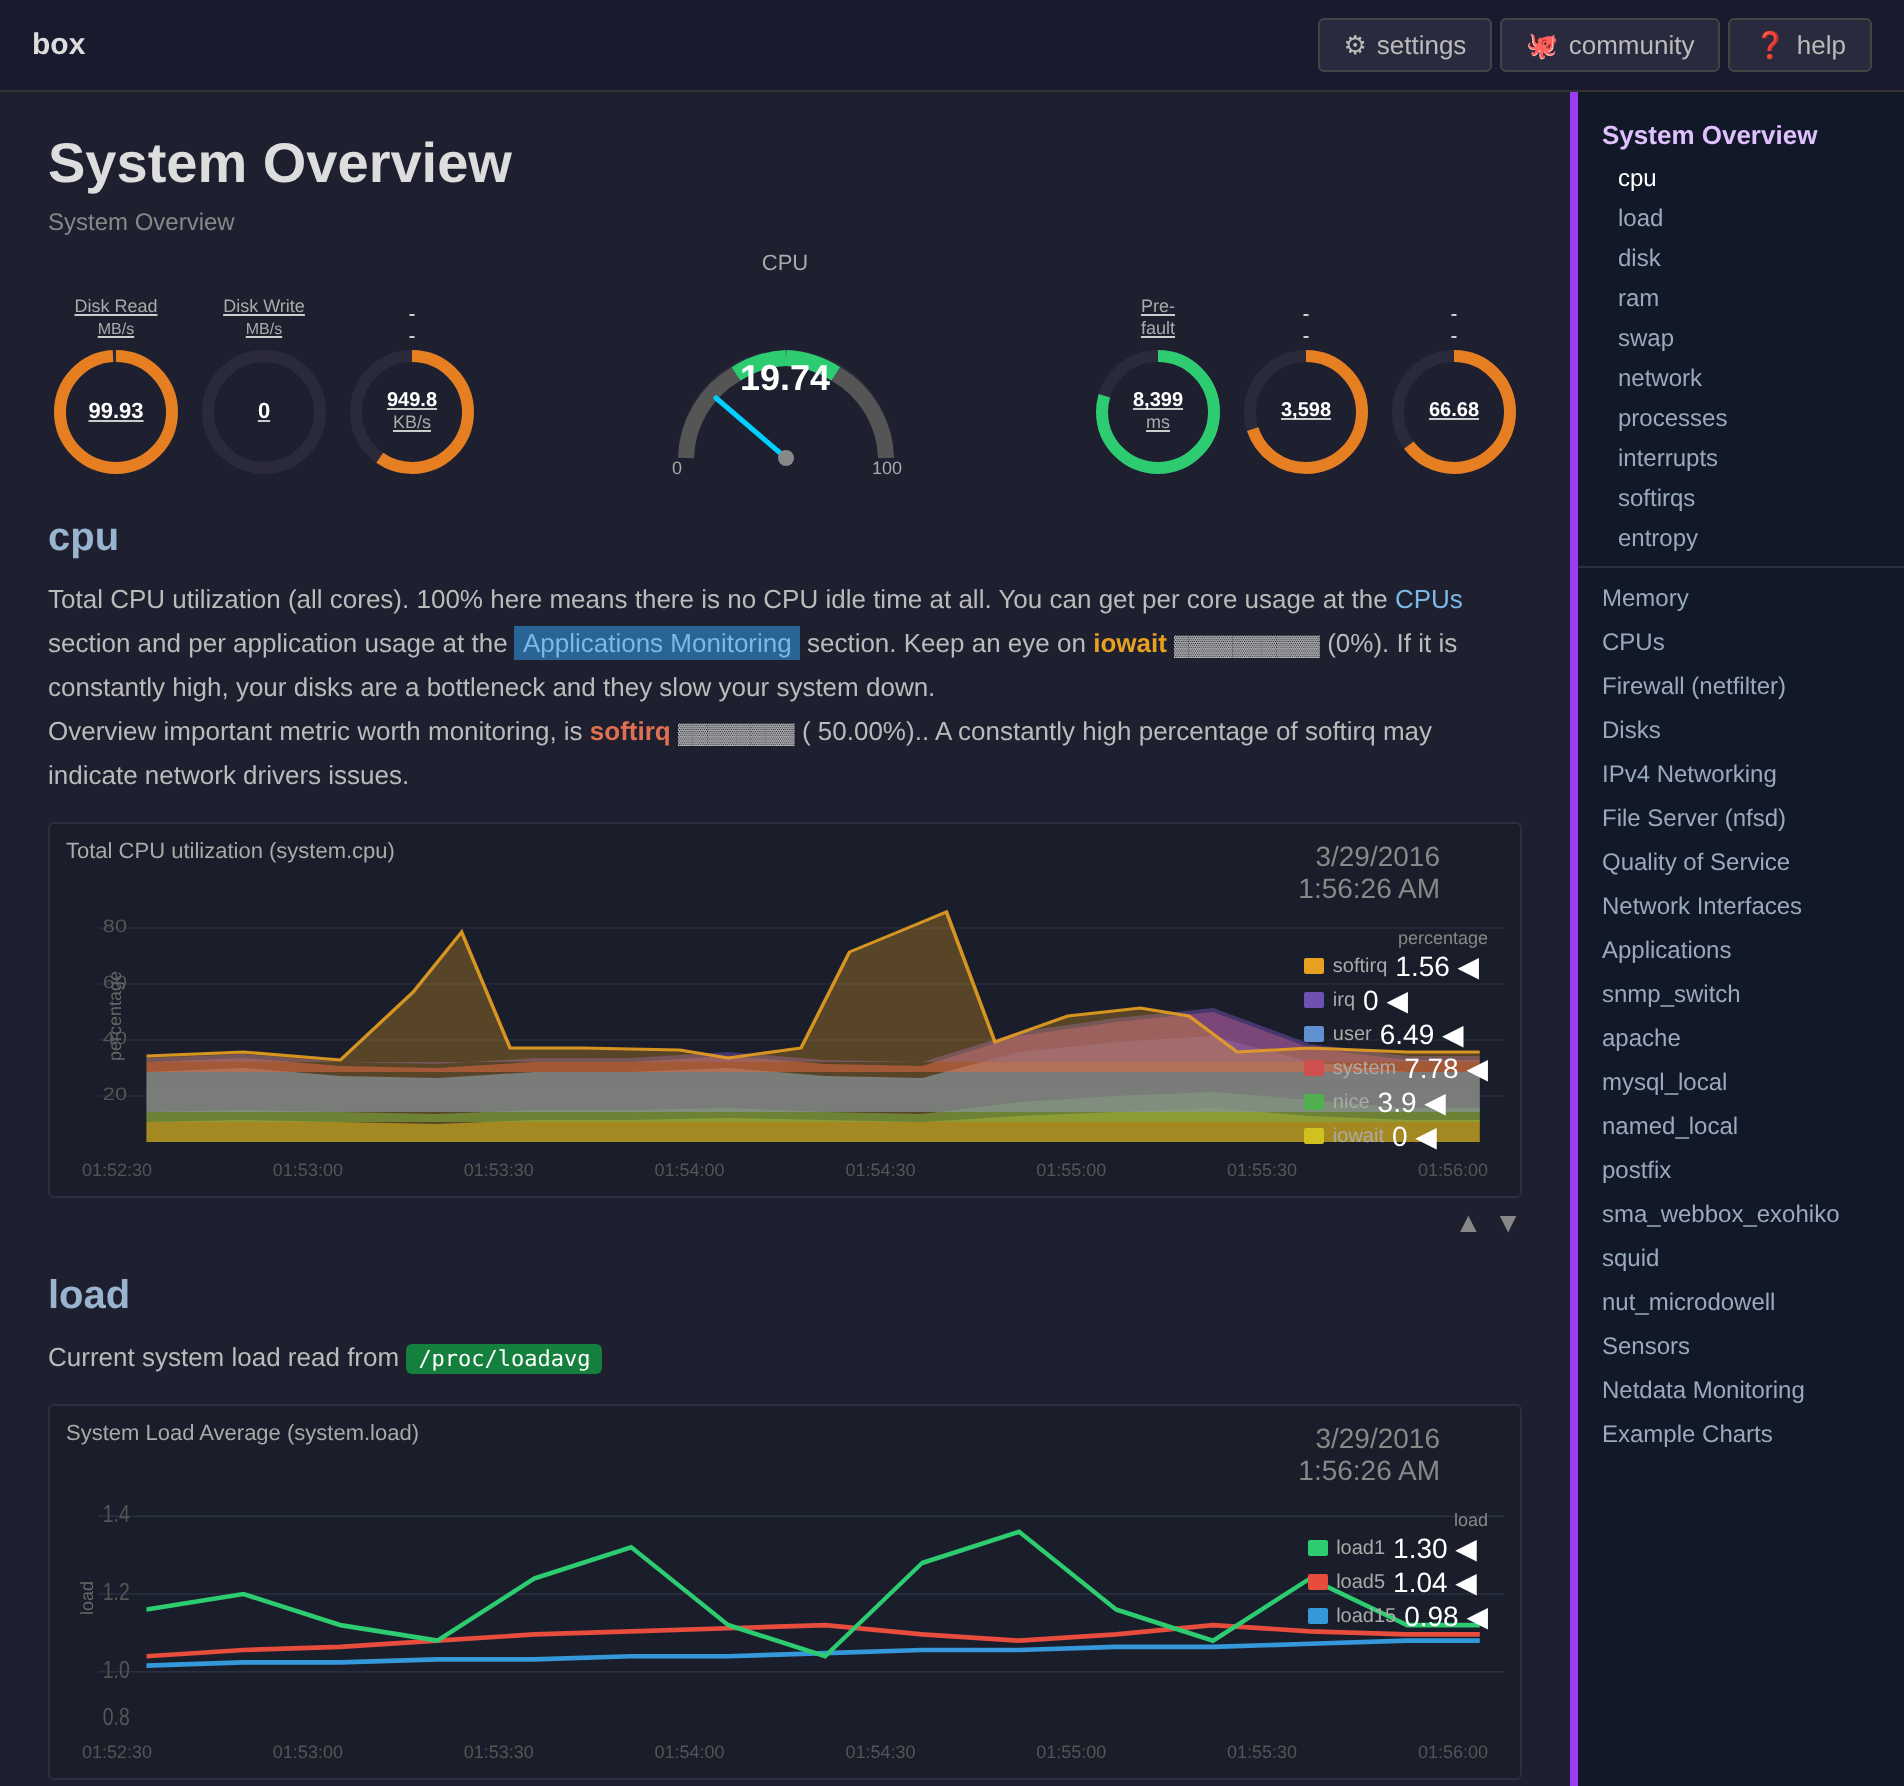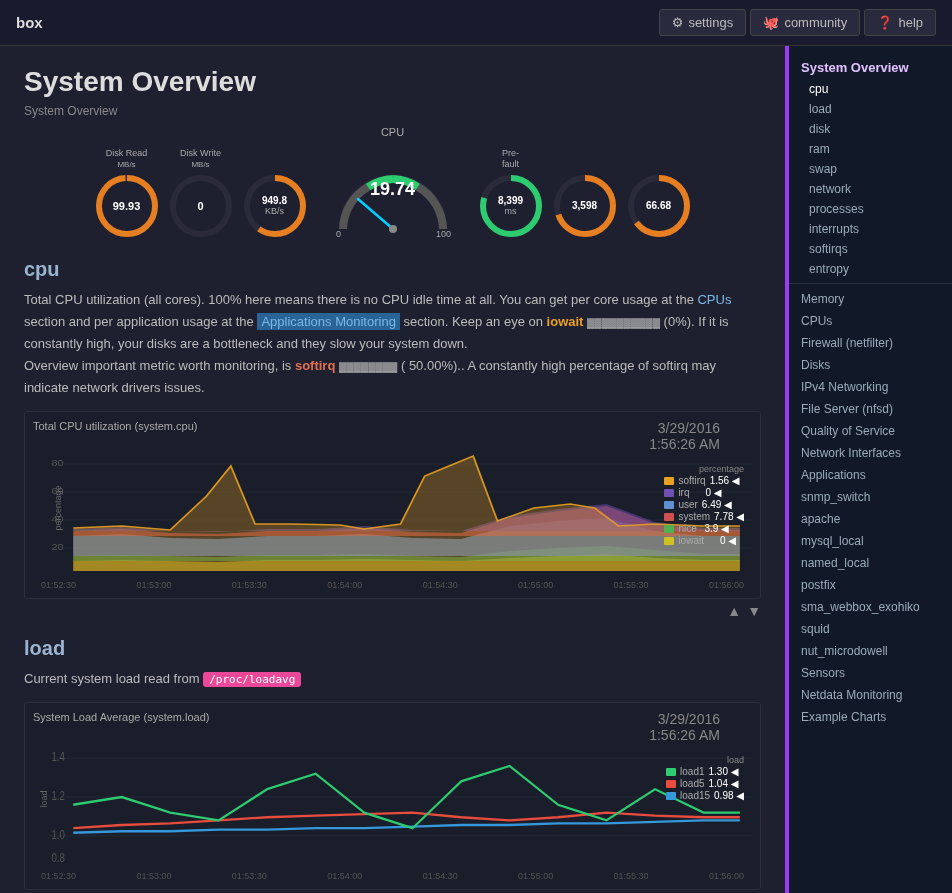--- a/index.html
+++ b/index.html
@@ -65,23 +65,24 @@
     }
 
     
     .breadcrumb { color: #888; font-size: 12px; margin-bottom: 4px; }
 
     
     .page-title { color: #ddd; font-size: 28px; font-weight: bold; margin-bottom: 6px; }
 
     
     .gauges-row {
-      display: flex; align-items: center; justify-content: center;
+      display: flex; align-items: center; justify-content: space-between;
       gap: 19px; margin: 10px 0 4px;
       position: relative;
+      text-decoration: underline;
     }
     .gauge-label-top { text-align: center; color: #aaa; font-size: 11px; margin-bottom: 2px; }
 
     
     .circ-gauge {
       width: 68px; height: 68px;
       position: relative; display: flex; align-items: center; justify-content: center;
     }
     .circ-gauge svg { position: absolute; top: 0; left: 0; width: 68px; height: 68px; transform: rotate(-90deg); }
     .circ-gauge .gauge-val {
@@ -111,21 +112,21 @@
     }
     .chart-title { color: #aaa; font-size: 11px; margin-bottom: 4px; }
     .chart-timestamp { position: absolute; top: 8px; right: 40px; color: #888; font-size: 14px; text-align: right; }
     .chart-svg { width: 100%; height: 140px; }
     .chart-legend {
       position: absolute; right: 8px; top: 28px;
       display: flex; flex-direction: column; gap: 1px;
     }
     .legend-item { display: flex; align-items: center; gap: 4px; font-size: 10px; color: #aaa; }
     .legend-dot { width: 10px; height: 8px; border-radius: 1px; }
-    .legend-val { color: #fff; font-size: 10px; min-width: 28px; text-align: right; }
+    .legend-val { color: #fff; font-size: 14px; min-width: 28px; }
 
     .chart-controls {
       display: flex; justify-content: flex-end; gap: 6px; margin-top: 2px;
     }
     .chart-ctrl-btn { background: none; border: none; color: #888; cursor: pointer; font-size: 14px; }
 
     
     .chart-yaxis {
       position: absolute; left: 2px; top: 50%; transform: translateY(-50%) rotate(-90deg);
       color: #666; font-size: 9px; white-space: nowrap;
@@ -133,21 +134,21 @@
 
     
     .chart-xaxis {
       display: flex; justify-content: space-between;
       color: #555; font-size: 9px; padding: 0 8px;
       margin-top: 1px;
     }
 
     
     .proc-badge {
-      background: #ec4899; color: #fff; border-radius: 3px; padding: 1px 6px; font-size: 11px; font-family: monospace;
+      background: #15803d; color: #fff; border-radius: 3px; padding: 1px 6px; font-size: 11px; font-family: monospace;
     }
 
     
     ::-webkit-scrollbar { width: 6px; }
     ::-webkit-scrollbar-track { background: #111; }
     ::-webkit-scrollbar-thumb { background: #444; border-radius: 3px; }
 
     .center-divider {
       width: 2px; background: #9d3af5; flex-shrink: 0;
     }

